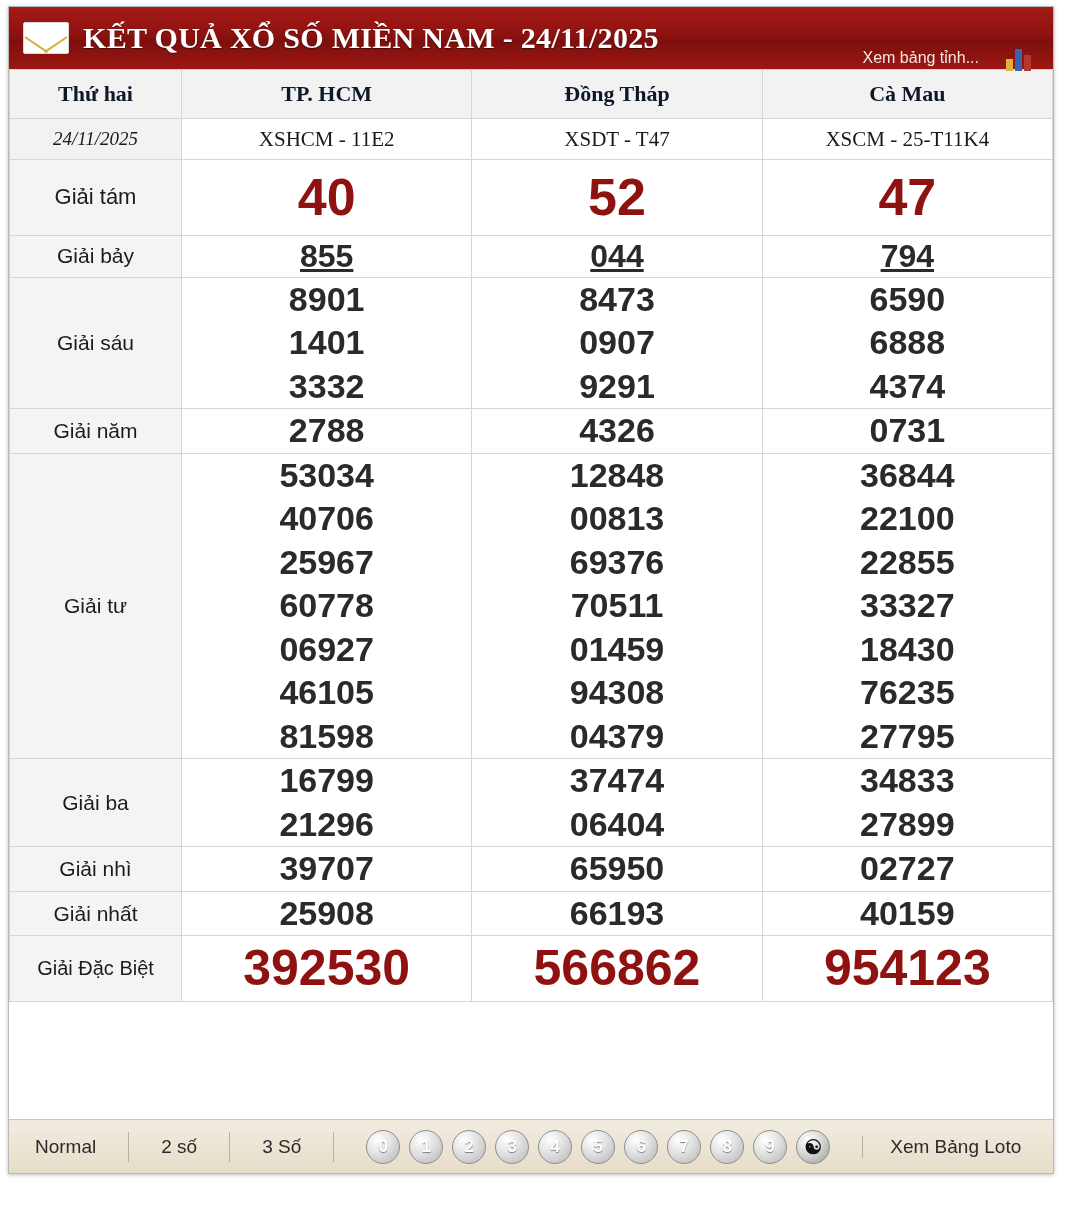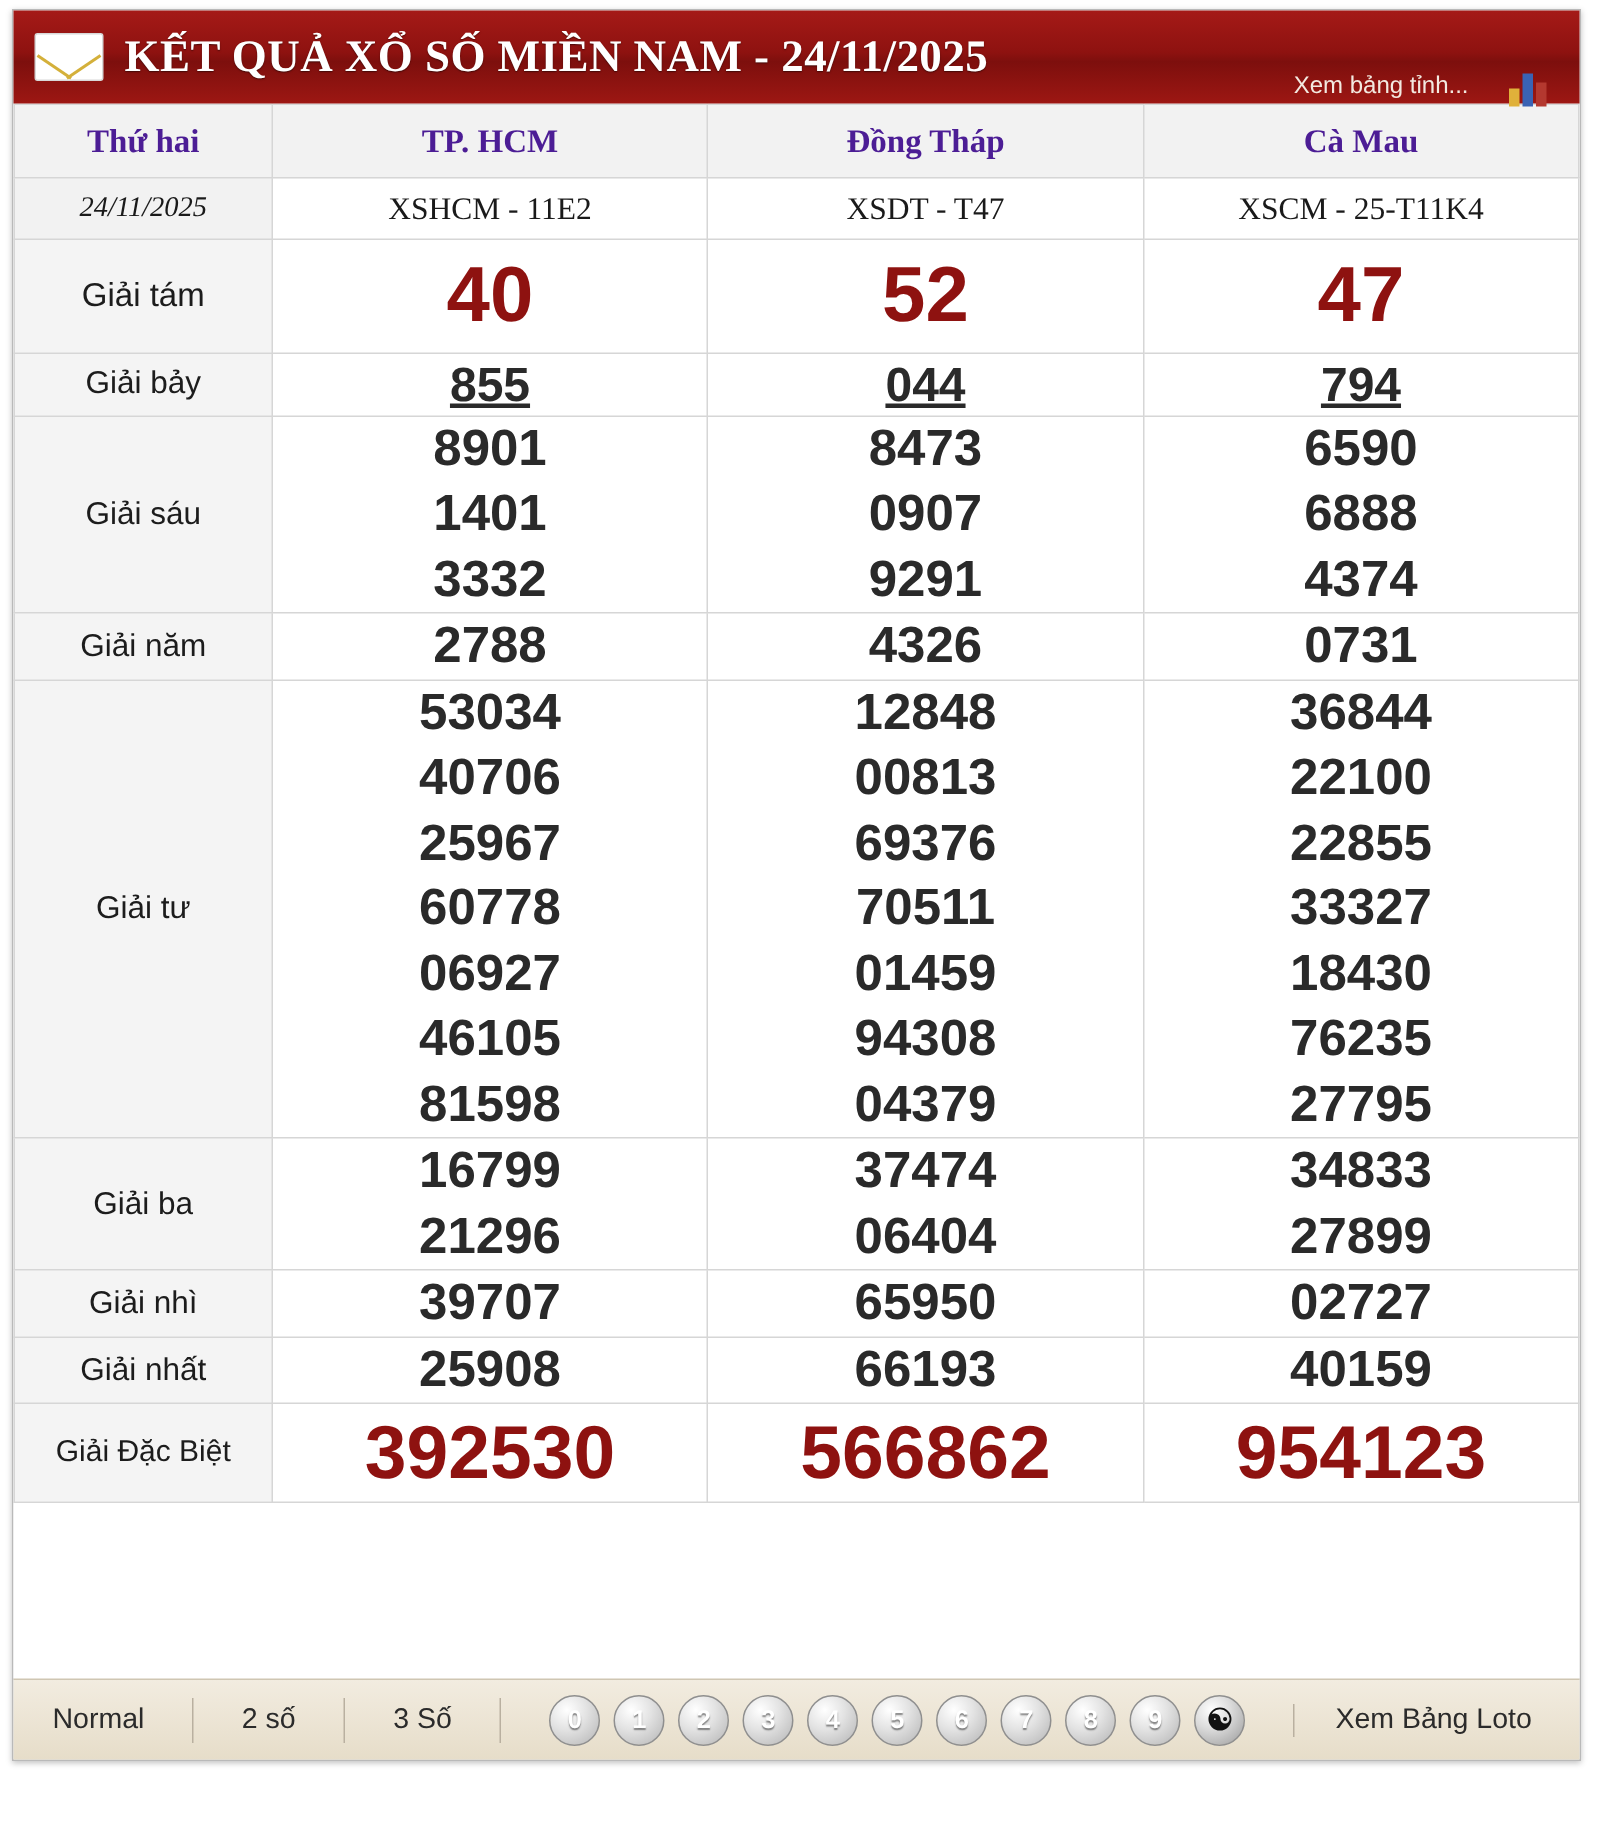--- a/index.html
+++ b/index.html
@@ -115,21 +115,21 @@
     border: 1px solid #d6d6d6;
     text-align: center;
     vertical-align: middle;
     padding: 0;
   }
   .col-label { width: 172px; }
 
   thead th {
     background: #f2f2f2;
     height: 48px;
-    color: #4c1d95;
+    color: #0f172a;
     font-family: "Liberation Serif", serif;
     font-weight: bold;
     font-size: 22px;
   }
   tr.codes td {
     height: 40px;
     background: #ffffff;
     font-family: "Liberation Serif", serif;
     font-size: 21px;
     color: #1a1a1a;

